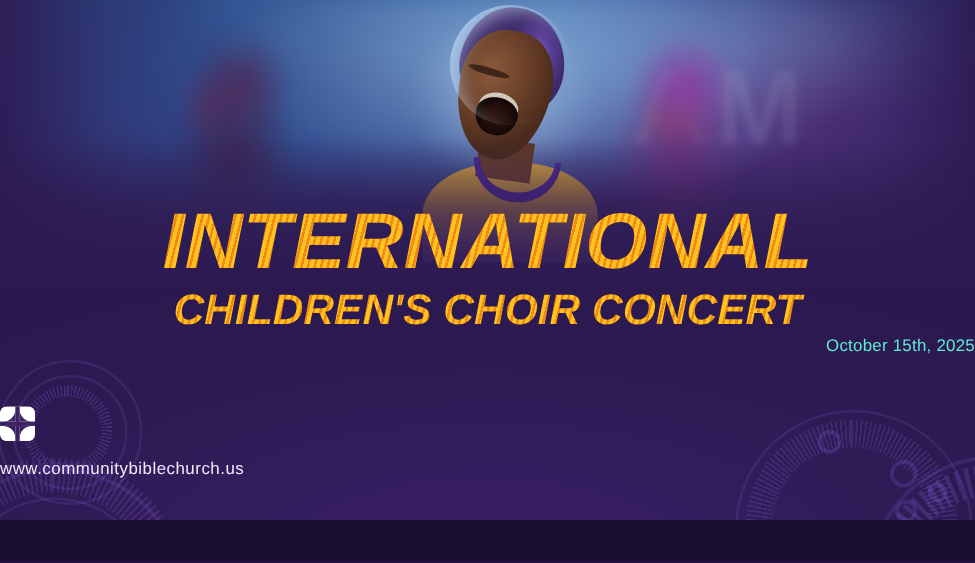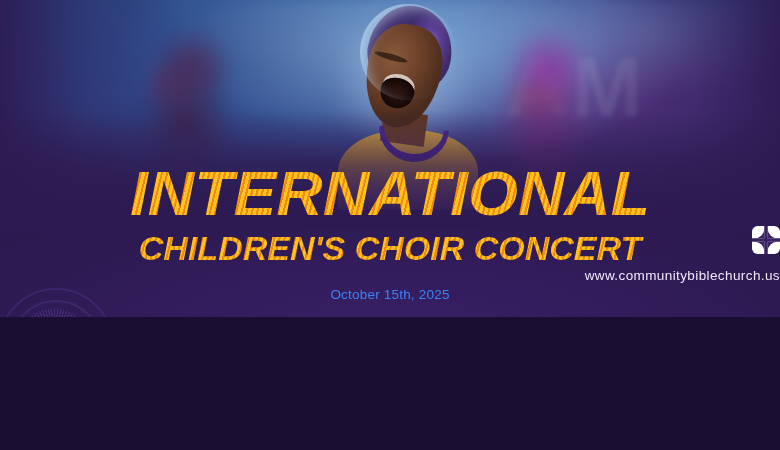--- a/index.html
+++ b/index.html
@@ -3,21 +3,21 @@
 <meta charset="utf-8">
 <style>
   html, body {
     margin: 0;
     padding: 0;
     background: #1a0f33;
   }
   #poster {
     position: relative;
     width: 780px;
-    height: 317px;
+    height: 416px;
     overflow: hidden;
     font-family: "Liberation Sans", sans-serif;
     background: #2d1a52;
     user-select: none;
   }
 
   
   .layer { position: absolute; inset: 0; }
 
   
@@ -220,33 +220,34 @@
     letter-spacing: 0px;
     transform: scaleX(1.02);
   }
   .title-line2 {
     margin-top: 4px;
     font-size: 34px;
     line-height: 42px;
     letter-spacing: 0px;
   }
   .event-date {
-    margin-top: 18px;
+    margin-top: 0;
     font-size: 13.5px;
-    color: #3b82f6;
+    color: #5eead4;
     letter-spacing: .2px;
+    text-align: right;
   }
 
   .footer {
     position: absolute;
     left: 0; right: 0;
     bottom: 34px;
     display: flex;
     flex-direction: column;
-    align-items: flex-end;
+    align-items: flex-start;
   }
   .brand-logo {
     width: 28px; height: 28px;
     position: relative;
     margin-bottom: 14px;
   }
   .site-url {
     font-size: 13.5px;
     color: #efe9fb;
     letter-spacing: .4px;

